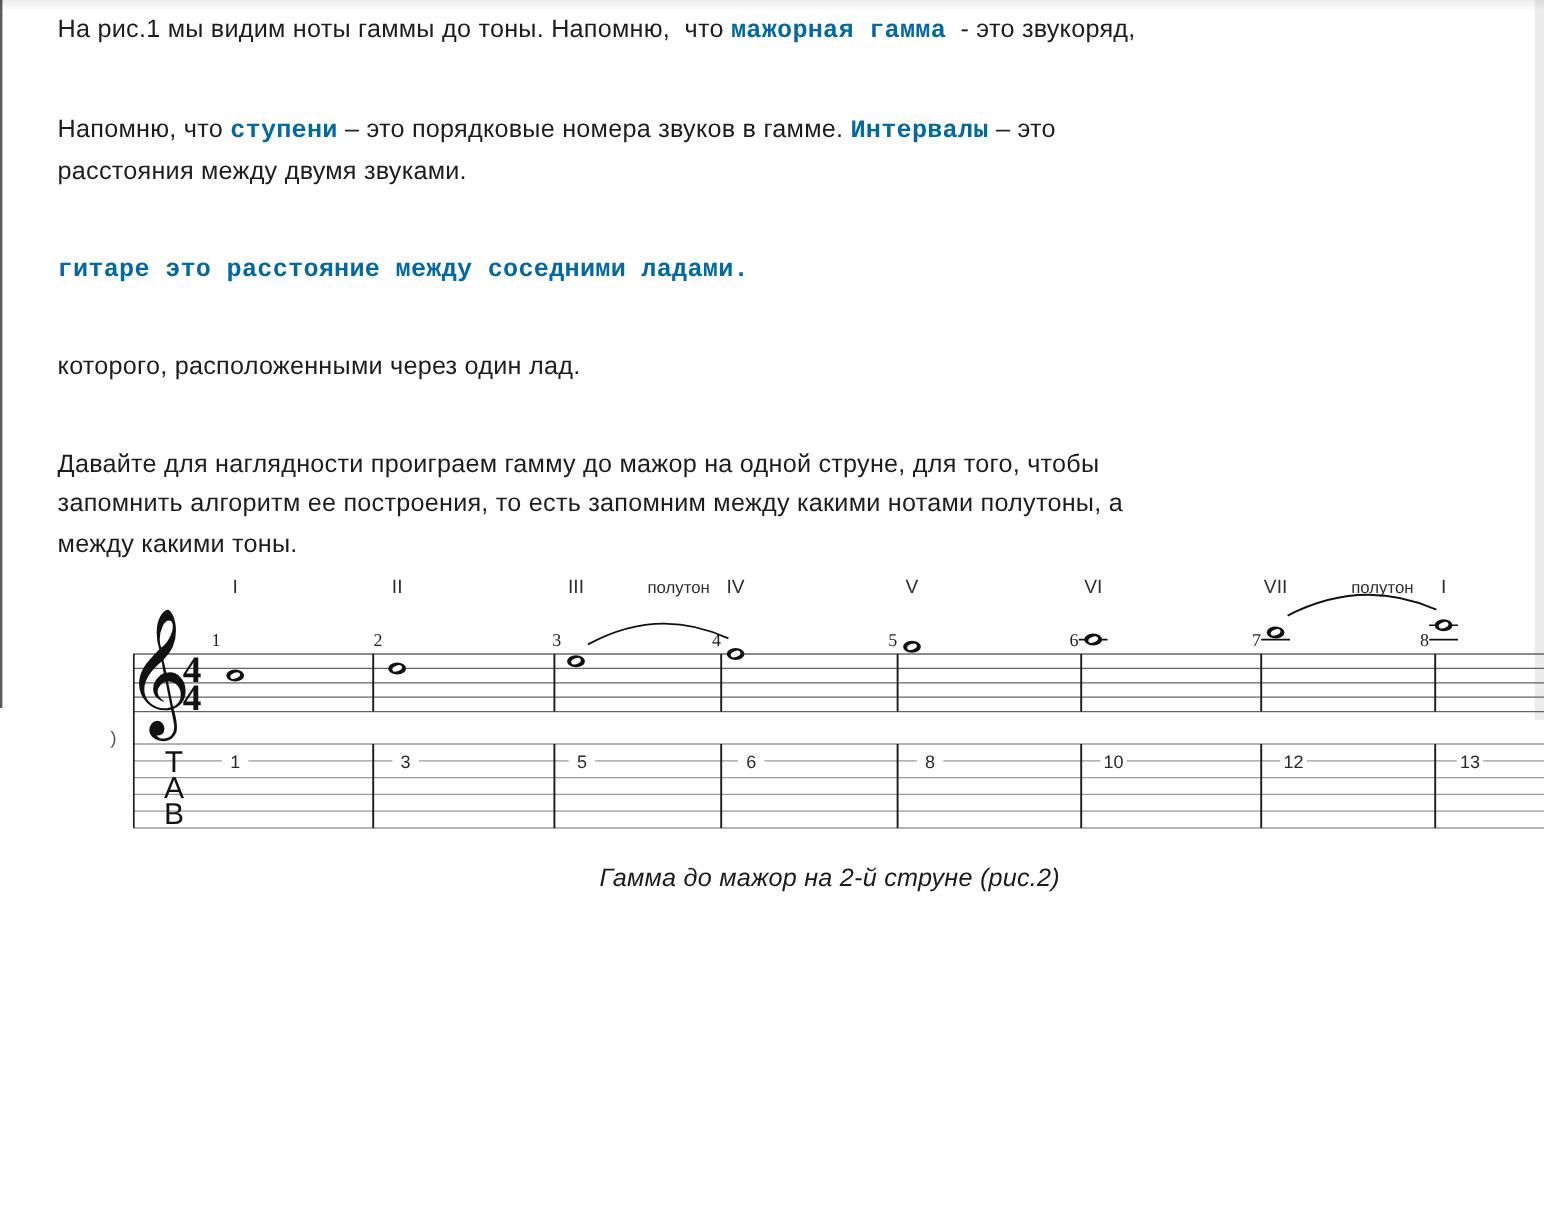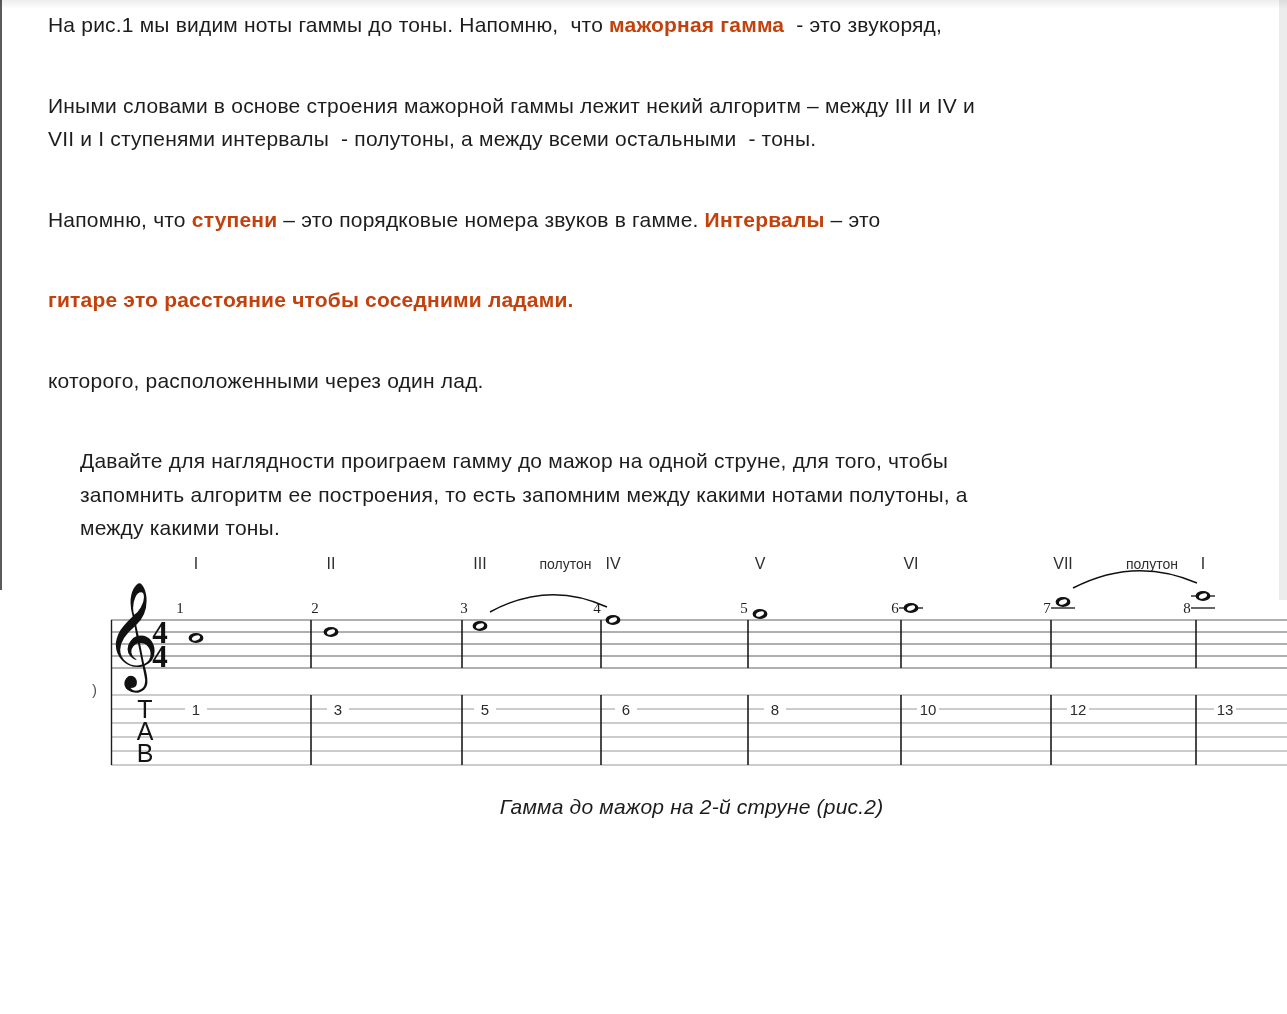--- a/index.html
+++ b/index.html
@@ -7,50 +7,47 @@
     width:1287px;height:1014px;overflow:hidden;position:relative;
     font-family:"Liberation Sans","DejaVu Sans",sans-serif;
     color:#1d1d1d;
   }
   .edge-left{position:absolute;left:0;top:0;width:2px;height:590px;background:#3e3e3e;opacity:.85;}
   .edge-top{position:absolute;left:0;top:0;width:100%;height:9px;
     background:linear-gradient(to bottom,rgba(0,0,0,.07),rgba(0,0,0,0));pointer-events:none;}
   .edge-right{position:absolute;right:0;top:0;width:8px;height:600px;background:#ececec;}
   .doc{position:absolute;left:0;top:0;width:1287px;padding:8px 40px 0 48px;box-sizing:border-box;}
   .para{font-size:21px;line-height:33.5px;letter-spacing:.2px;margin:0 0 47px 0;}
-  .para:last-child{margin-bottom:0;margin-left:32px;}
+  .para:last-child{margin-bottom:0;}
   .tline{white-space:pre;}
-  .b{font-weight:bold;color:#c2410c;}
+  .b{font-weight:bold;color:#0369a1;font-family:Liberation Mono, monospace;}
   figure.score{margin:0;padding:0;width:1287px;}
   .score svg{display:block;}
   .caption{margin-top:18px;width:1287px;text-align:center;font-style:italic;
     font-size:21px;color:#1b1b1b;letter-spacing:.2px;}
   text{user-select:none;}
 </style>
 </head>
 <body>
 
 <div class="edge-left"></div>
 <div class="edge-right"></div>
 <div class="edge-top"></div>
 
 <div class="doc">
   <div id="text-block">
       <div class="para">
         <div class="tline"><span>На рис.1 мы видим ноты гаммы до тоны. Напомню,  что </span><span class="b">мажорная гамма</span><span>  - это звукоряд,</span></div>
       </div>
       <div class="para">
-        <div class="tline"><span>Иными словами в основе строения мажорной гаммы лежит некий алгоритм – между III и IV и</span></div>
-        <div class="tline"><span>VII и I ступенями интервалы  - полутоны, а между всеми остальными  - тоны.</span></div>
+        <div class="tline"><span>Напомню, что </span><span class="b">ступени</span><span> – это порядковые номера звуков в гамме. </span><span class="b">Интервалы</span><span> – это</span></div>
+        <div class="tline"><span>расстояния между двумя звуками.</span></div>
       </div>
       <div class="para">
-        <div class="tline"><span>Напомню, что </span><span class="b">ступени</span><span> – это порядковые номера звуков в гамме. </span><span class="b">Интервалы</span><span> – это</span></div>
-      </div>
-      <div class="para">
-        <div class="tline"><span class="b">гитаре это расстояние чтобы соседними ладами.</span></div>
+        <div class="tline"><span class="b">гитаре это расстояние между соседними ладами.</span></div>
       </div>
       <div class="para">
         <div class="tline"><span>которого, расположенными через один лад.</span></div>
       </div>
       <div class="para">
         <div class="tline"><span>Давайте для наглядности проиграем гамму до мажор на одной струне, для того, чтобы</span></div>
         <div class="tline"><span>запомнить алгоритм ее построения, то есть запомним между какими нотами полутоны, а</span></div>
         <div class="tline"><span>между какими тоны.</span></div>
       </div>
     </div>

